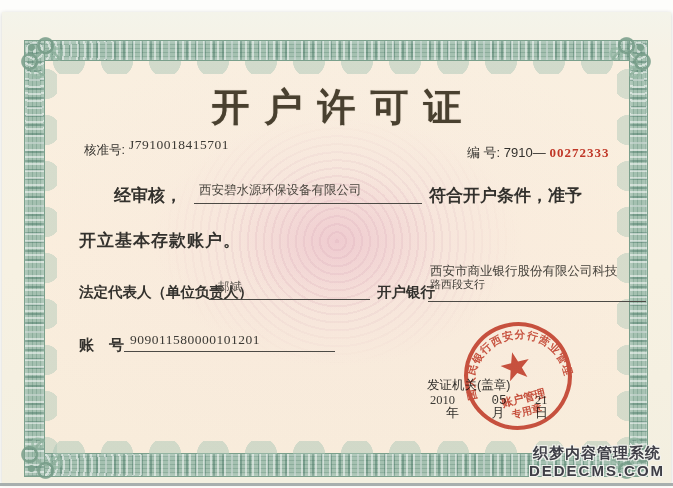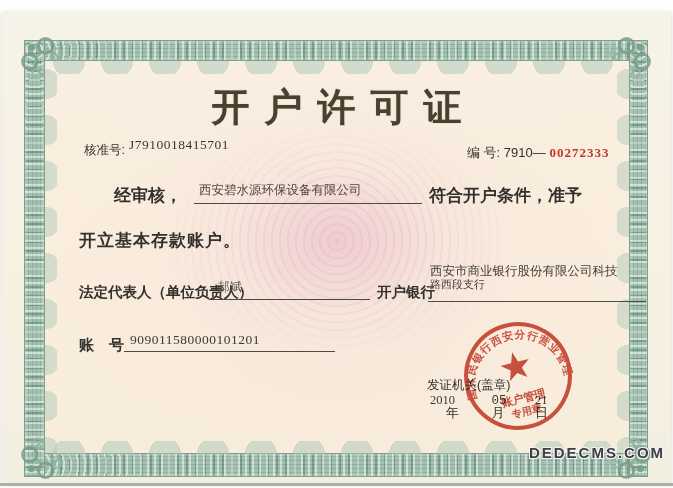--- a/index.html
+++ b/index.html
@@ -187,16 +187,17 @@
     <text font-size="10.5" fill="#c5402e" font-weight="bold" letter-spacing="1">
       <textPath href="#sealArc" startOffset="50%" text-anchor="middle">中国人民银行西安分行营业管理部</textPath>
     </text>
     <text x="60" y="86" font-size="11" fill="#c5402e" font-weight="bold" text-anchor="middle">账户管理</text>
     <text x="60" y="99" font-size="10" fill="#c5402e" font-weight="bold" text-anchor="middle">专用章</text>
   </svg>
 
   <div class="paper-bottom-line"></div>
 
   <div class="wm">
+    <div class="l1">织梦内容管理系统</div>
     <div class="l2">DEDECMS.COM</div>
   </div>
 
 </div>
 
 </body></html>

